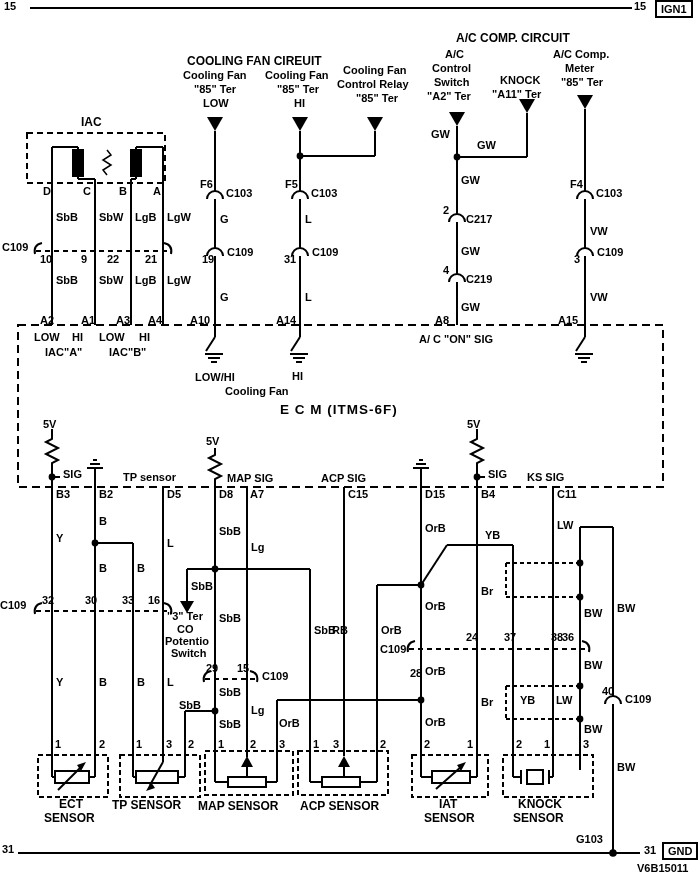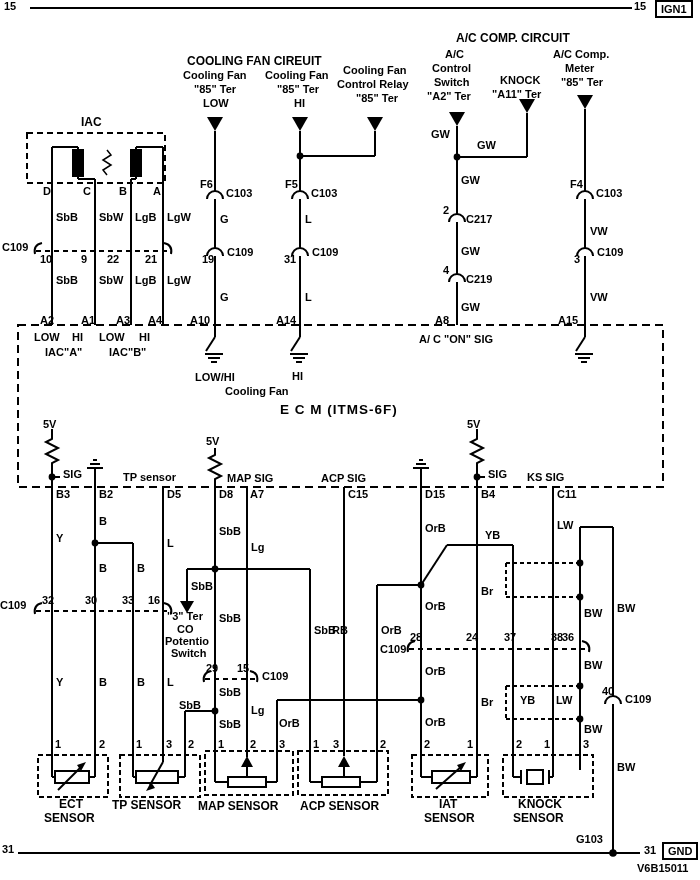--- a/index.html
+++ b/index.html
@@ -392,21 +392,21 @@
 <span class="t" style="left:191px;top:581px">SbB</span>
 <span class="t" style="left:167px;top:611px">"3" Ter</span>
 <span class="t" style="left:177px;top:624px">CO</span>
 <span class="t" style="left:165px;top:636px">Potentio</span>
 <span class="t" style="left:171px;top:648px">Switch</span>
 <span class="t" style="left:219px;top:613px">SbB</span>
 <span class="t" style="left:206px;top:663px">29</span>
 <span class="t" style="left:237px;top:663px">15</span>
 <span class="t" style="left:262px;top:671px">C109</span>
 <span class="t" style="left:380px;top:644px">C109</span>
-<span class="t" style="left:410px;top:632px">28</span>
+<span class="t" style="left:410px;top:668px">28</span>
 <span class="t" style="left:466px;top:632px">24</span>
 <span class="t" style="left:504px;top:632px">37</span>
 <span class="t" style="left:551px;top:632px">38</span>
 <span class="t" style="left:562px;top:632px">36</span>
 <span class="t" style="left:425px;top:601px">OrB</span>
 <span class="t" style="left:314px;top:625px">SbB</span>
 <span class="t" style="left:332px;top:625px">RB</span>
 <span class="t" style="left:381px;top:625px">OrB</span>
 <span class="t" style="left:425px;top:666px">OrB</span>
 <span class="t" style="left:481px;top:697px">Br</span>

